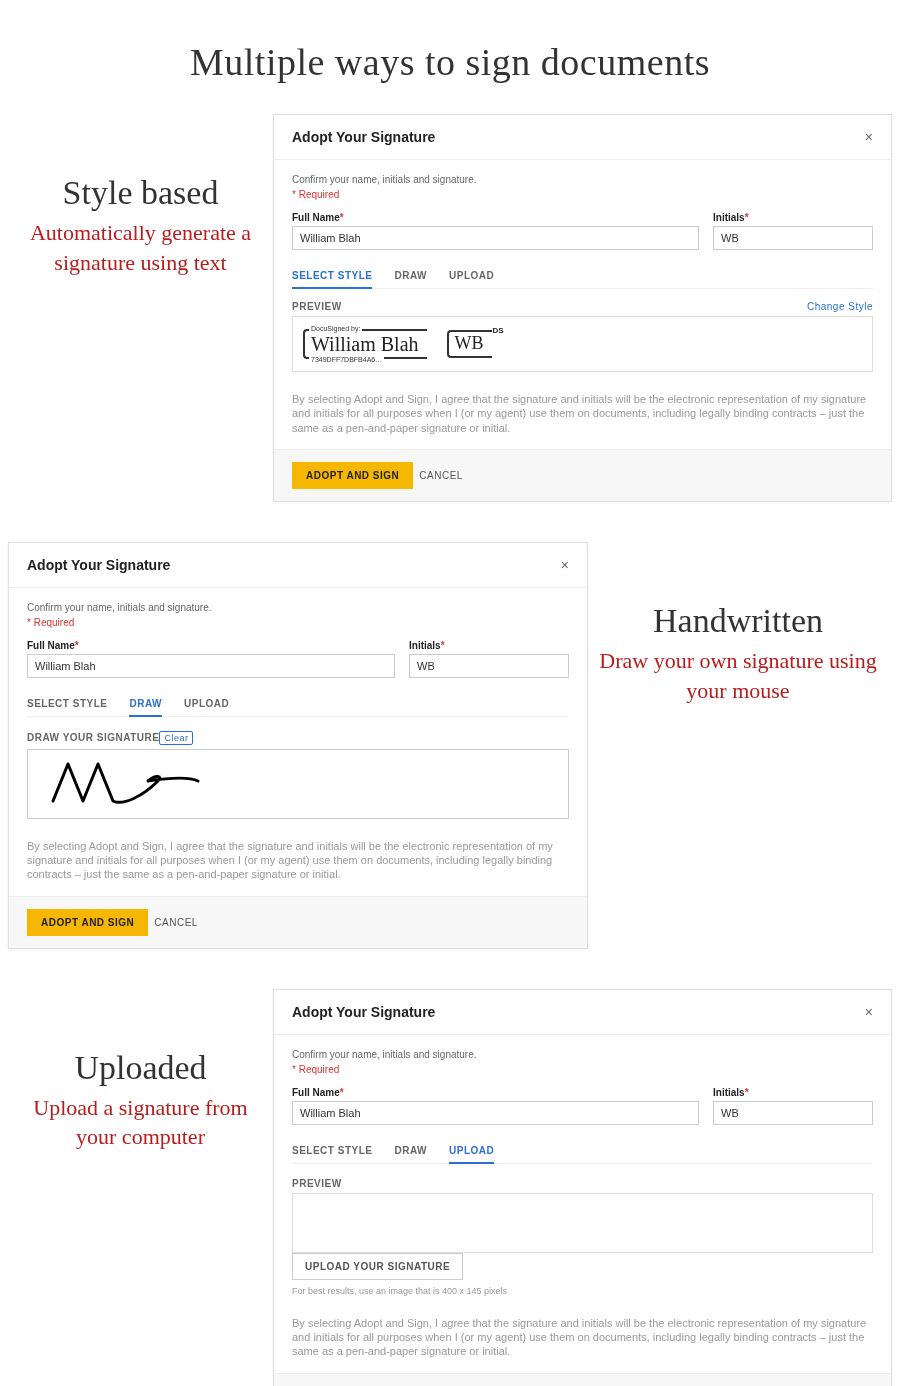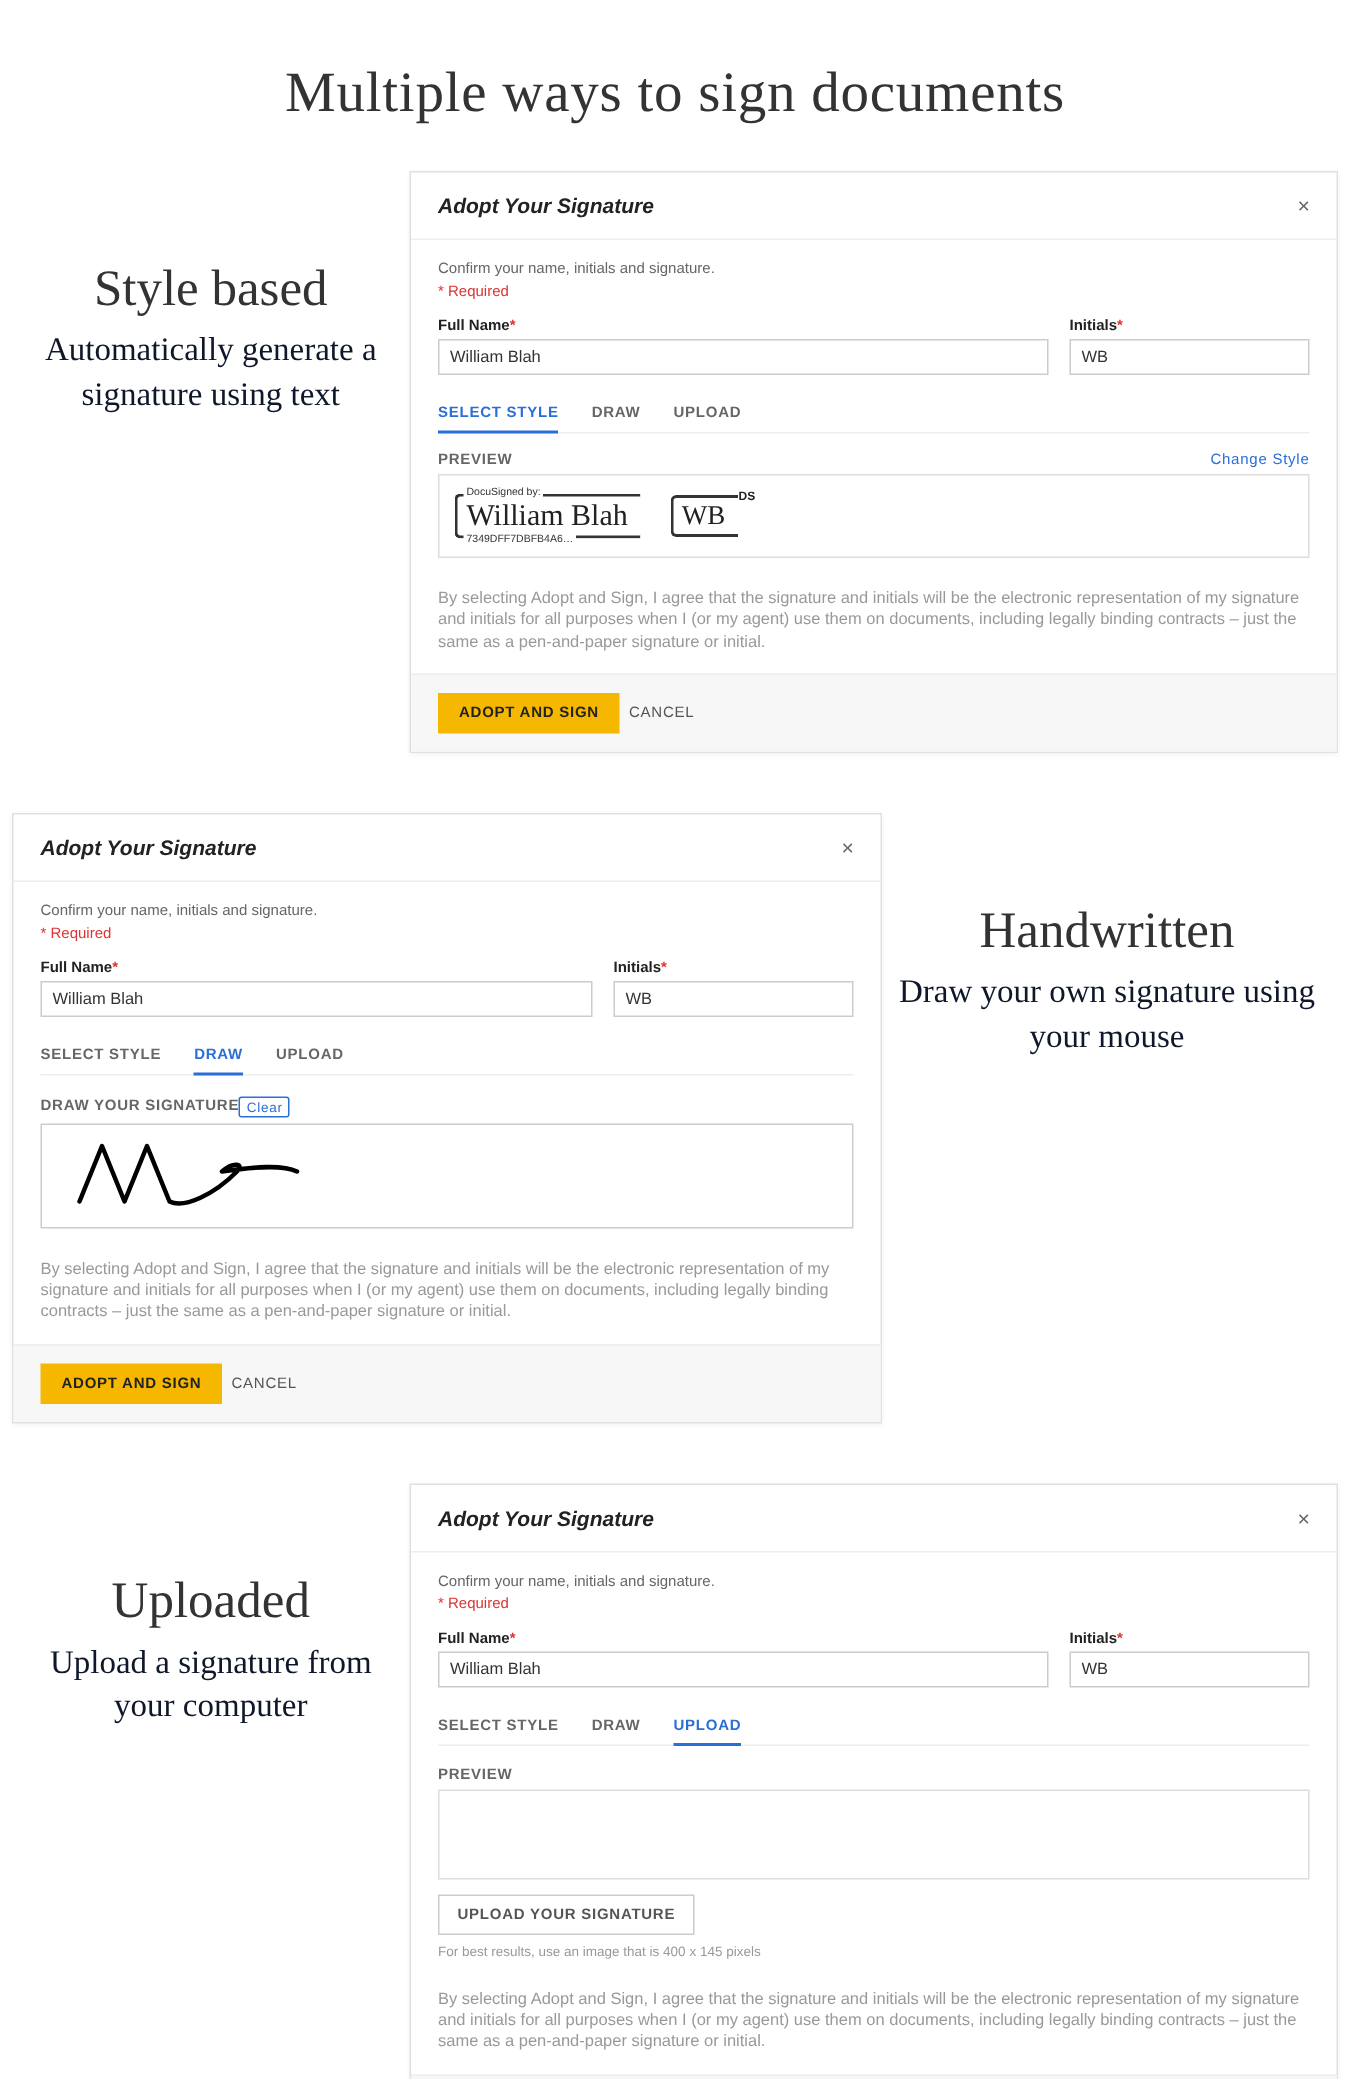--- a/index.html
+++ b/index.html
@@ -2,23 +2,23 @@
 <html><head>
 <meta charset="utf-8">
 <style>
   * { box-sizing: border-box; margin: 0; padding: 0; }
   body { font-family: -apple-system, BlinkMacSystemFont, "Segoe UI", Helvetica, Arial, sans-serif; background: #fff; color: #222; width: 900px; }
   .page-title { font-family: Georgia, 'Times New Roman', serif; font-weight: 300; font-size: 38px; text-align: center; margin: 40px 0 30px; color: #333; letter-spacing: 0.5px; }
   .section-row { display: flex; align-items: flex-start; margin-bottom: 40px; padding: 0 8px; }
   .section-label { flex: 0 0 265px; text-align: center; padding: 0 10px; }
   .section-label.right { text-align: center; }
   .label-title { font-family: Georgia, 'Times New Roman', serif; font-weight: 300; font-size: 34px; color: #333; margin-bottom: 6px; margin-top: 60px; }
-  .label-sub { font-family: Georgia, 'Times New Roman', serif; font-weight: 300; font-size: 22px; color: #0f172a; line-height: 1.35; }
+  .label-sub { font-family: Georgia, 'Times New Roman', serif; font-weight: 300; font-size: 22px; color: #b91c1c; line-height: 1.35; }
   .dialog { flex: 1; background: #fff; border: 1px solid #e0e0e0; box-shadow: 0 1px 4px rgba(0,0,0,0.05); font-size: 11px; position: relative; }
-  .dialog-header { display: flex; justify-content: space-between; padding: 14px 18px; border-bottom: 1px solid #eee; font-style: italic; }
+  .dialog-header { display: flex; justify-content: space-between; padding: 14px 18px; border-bottom: 1px solid #eee; }
   .dialog-title { font-size: 14px; font-weight: 600; }
   .close-x { font-size: 14px; color: #666; cursor: pointer; }
   .dialog-body { padding: 14px 18px 0; }
   .confirm-line { color: #666; font-size: 10px; }
   .required-line { color: #d33; font-size: 10px; margin-top: 4px; }
   .required-line .ast { color: #d33; }
   .field-row { display: flex; gap: 14px; margin-top: 12px; }
   .field { display: flex; flex-direction: column; }
   .field.full { flex: 1; }
   .field.initials { flex: 0 0 160px; }
@@ -38,21 +38,21 @@
   .sig-script { font-family: 'Brush Script MT', cursive; font-size: 20px; line-height: 1.1; white-space: nowrap; }
   .sig-script.small { font-size: 18px; }
   .ds-label { position: absolute; top: -6px; right: -12px; font-size: 8px; font-weight: 700; background: #fff; }
   .draw-header { display: flex; align-items: center; font-size: 10px; font-weight: 700; letter-spacing: 0.5px; color: #666; margin-top: 14px; }
   .clear-link { color: #2a6fd6; border: 1px solid #2a6fd6; font-weight: 400; font-size: 9px; padding: 1px 4px; cursor: pointer; border-radius: 2px; }
   .draw-area { border: 1px solid #ccc; margin-top: 4px; height: 70px; display: flex; align-items: center; padding-left: 20px; }
   .agreement { font-size: 11px; color: #999; line-height: 1.3; margin-top: 20px; padding-bottom: 14px; }
   .dialog-footer { background: #f7f7f7; border-top: 1px solid #eee; padding: 12px 18px; display: flex; align-items: center; gap: 6px; }
   .btn-primary { background: #f5b700; border: none; padding: 8px 14px; font-size: 10px; font-weight: 700; letter-spacing: 0.5px; cursor: pointer; color: #222; }
   .btn-cancel { background: transparent; border: none; font-size: 10px; font-weight: 400; letter-spacing: 0.5px; color: #555; cursor: pointer; }
-  .upload-sig-btn { border: 1px solid #ccc; background: #fff; padding: 7px 12px; font-size: 10px; font-weight: 700; letter-spacing: 0.5px; cursor: pointer; margin-top: 10px; color: #555; }
+  .upload-sig-btn { border: 1px solid #ccc; background: #fff; padding: 7px 12px; font-size: 10px; font-weight: 700; letter-spacing: 0.5px; cursor: pointer; color: #555; }
   .upload-hint { font-size: 9px; color: #999; margin-top: 6px; }
   .preview-empty { border: 1px solid #ddd; margin-top: 4px; height: 60px; }
   
   .section-row.reverse { flex-direction: row; }
   .section-row.reverse .dialog { margin-left: 0; }
   .section-row.reverse .section-label { flex: 0 0 300px; }
   .row2-dialog { flex: 0 0 580px; }
 </style>
 </head>
 <body>

